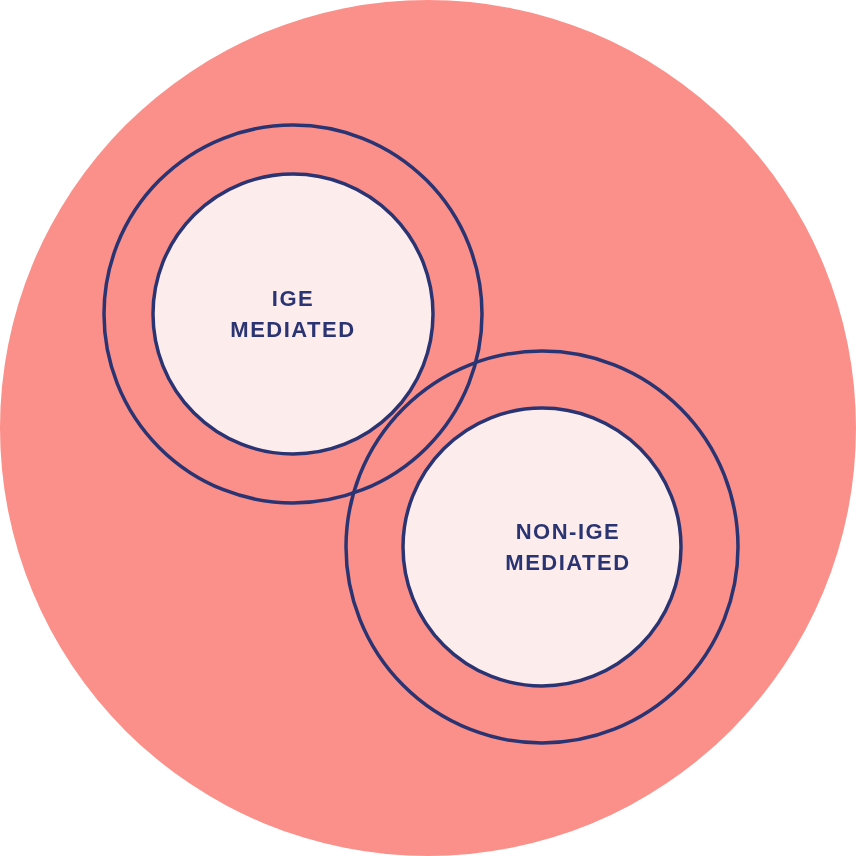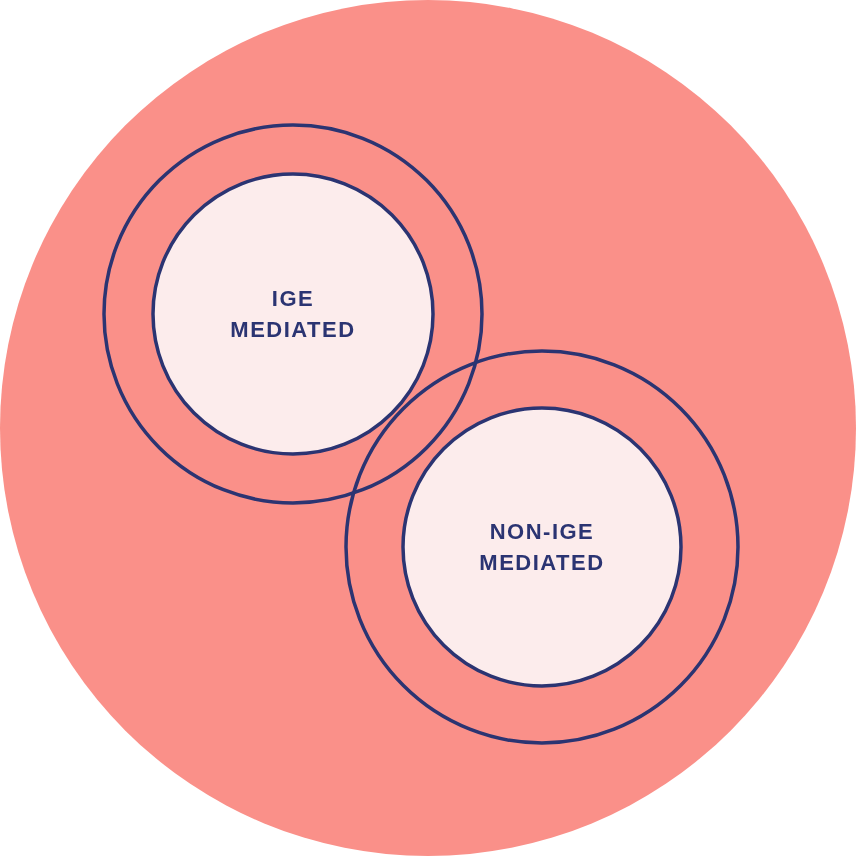--- a/index.html
+++ b/index.html
@@ -43,21 +43,21 @@
     text-align: center;
     color: var(--navy);
     font-size: 22px;
     font-weight: bold;
     letter-spacing: 1.5px;
     line-height: 31px;
     white-space: nowrap;
   }
   .set-label span { display: block; }
   .label-ige   { left: 293px; top: 314px; }
-  .label-nonige{ left: 542px; top: 547px; }
+  .label-nonige{ left: 568px; top: 547px; }
 </style>
 </head>
 <body>
 
 <div class="canvas">
   <svg width="856" height="856" viewBox="0 0 856 856">
 
     <circle class="big-circle" cx="428" cy="428" r="428"></circle>
 
     <circle class="ring" cx="293" cy="314" r="189"></circle>

